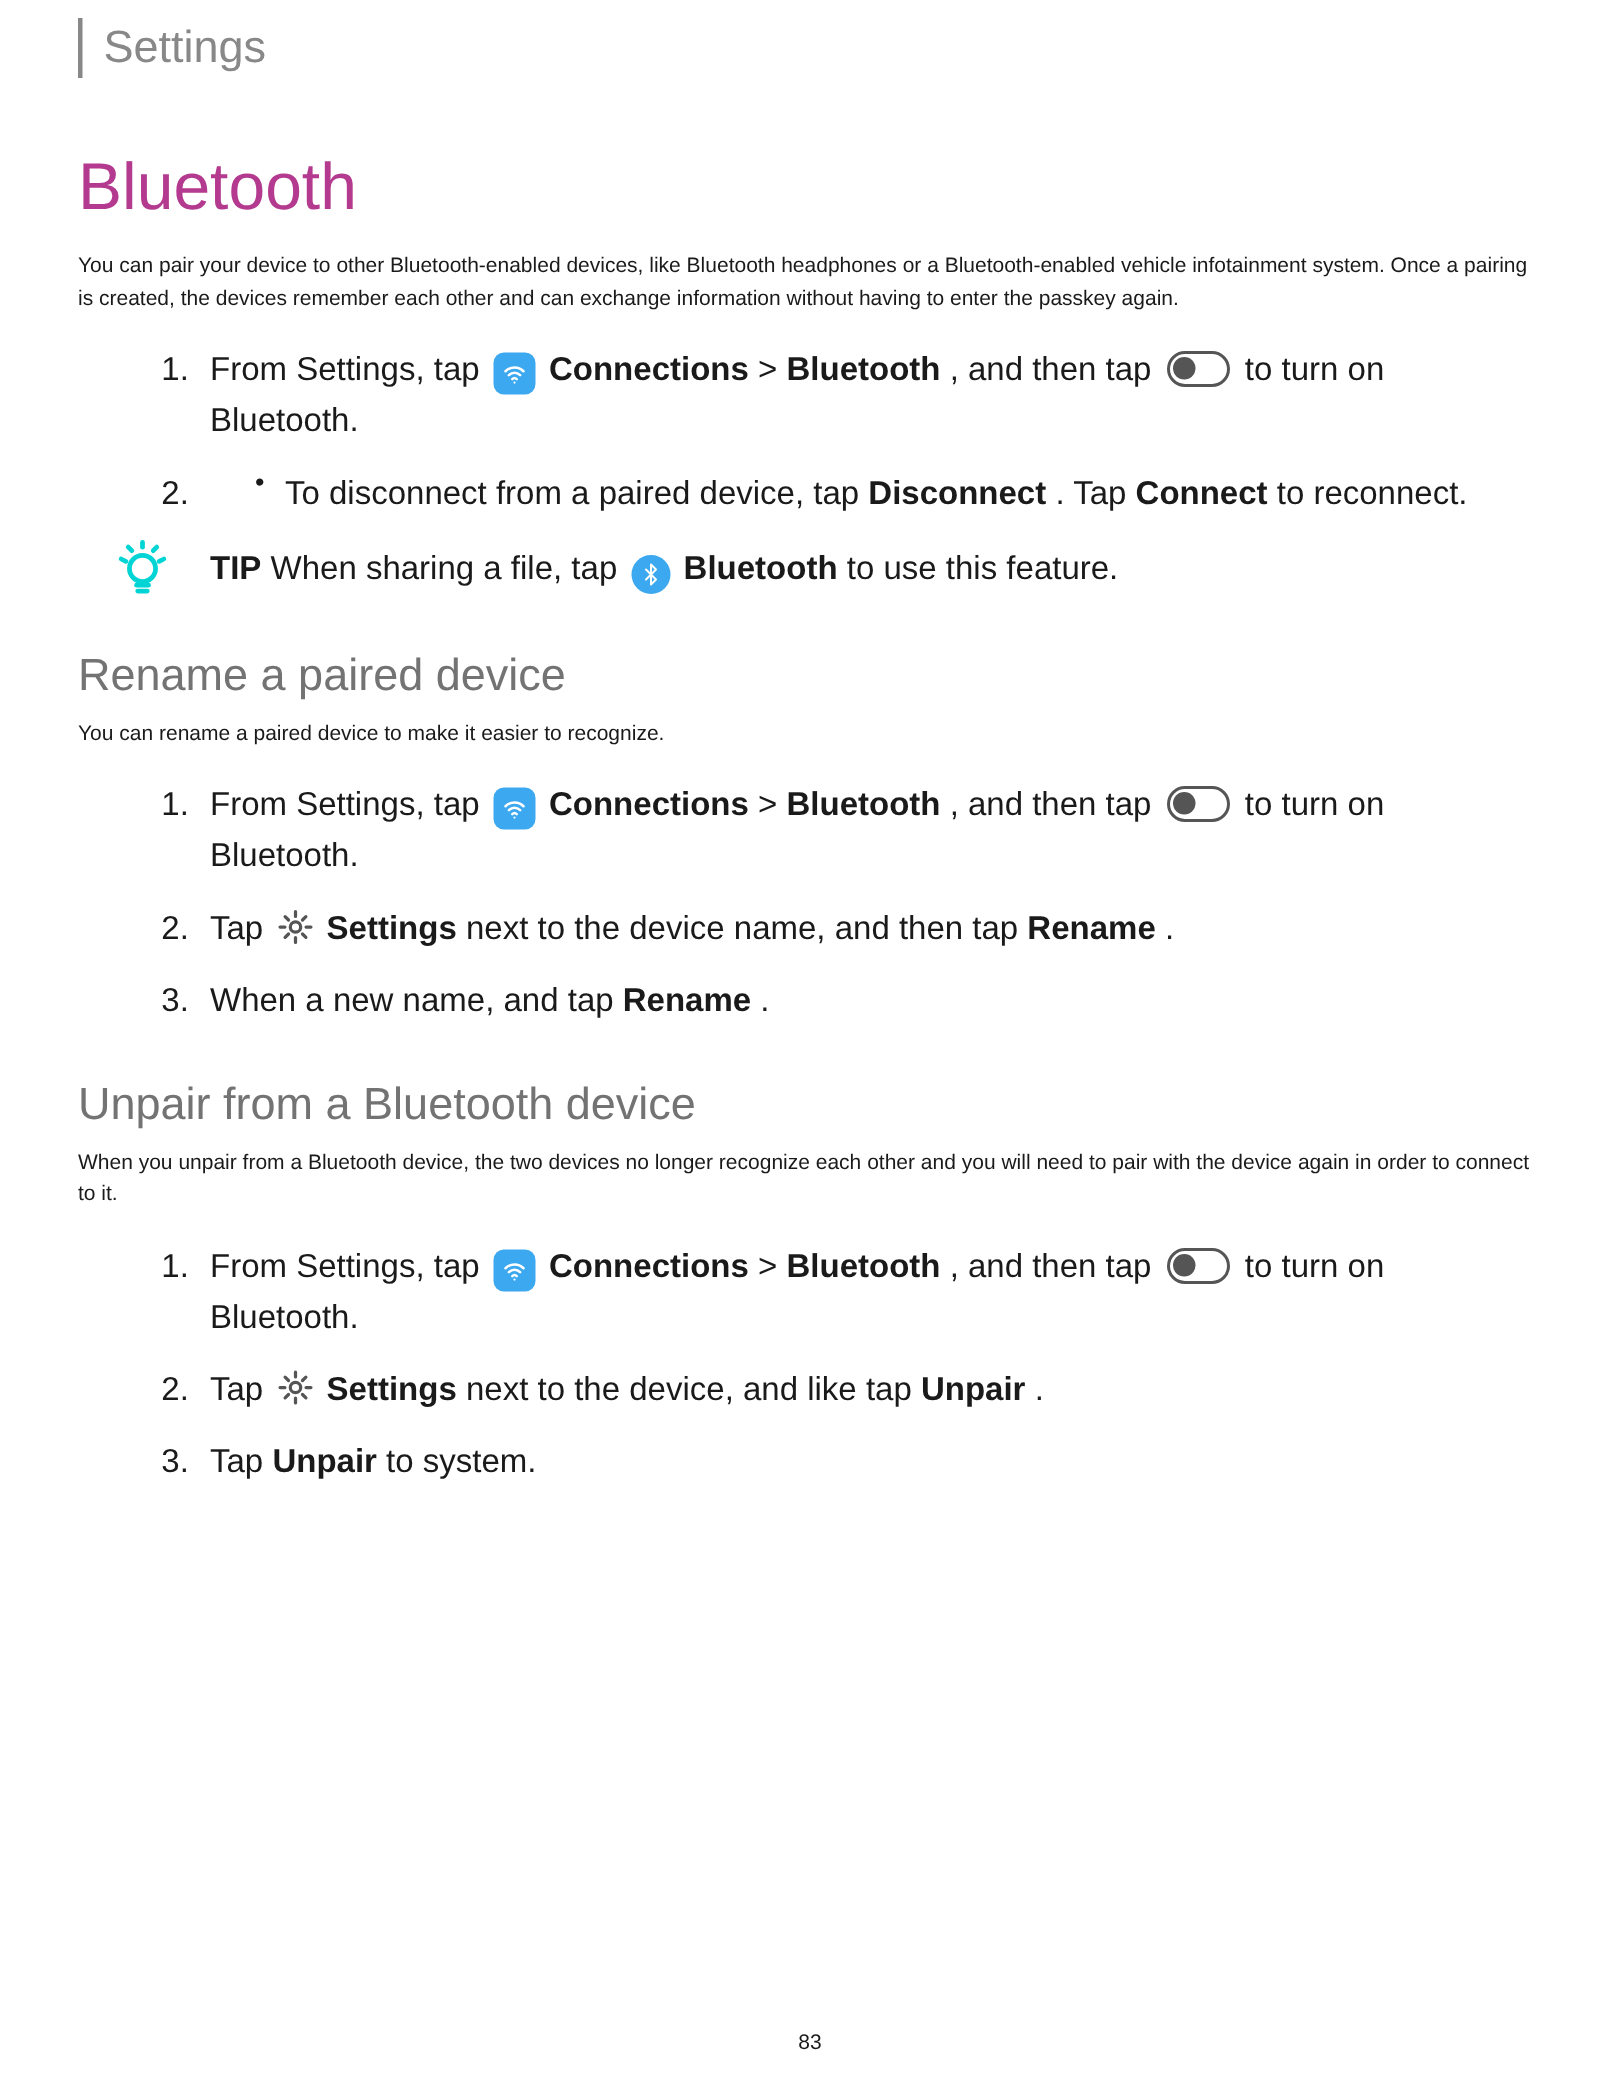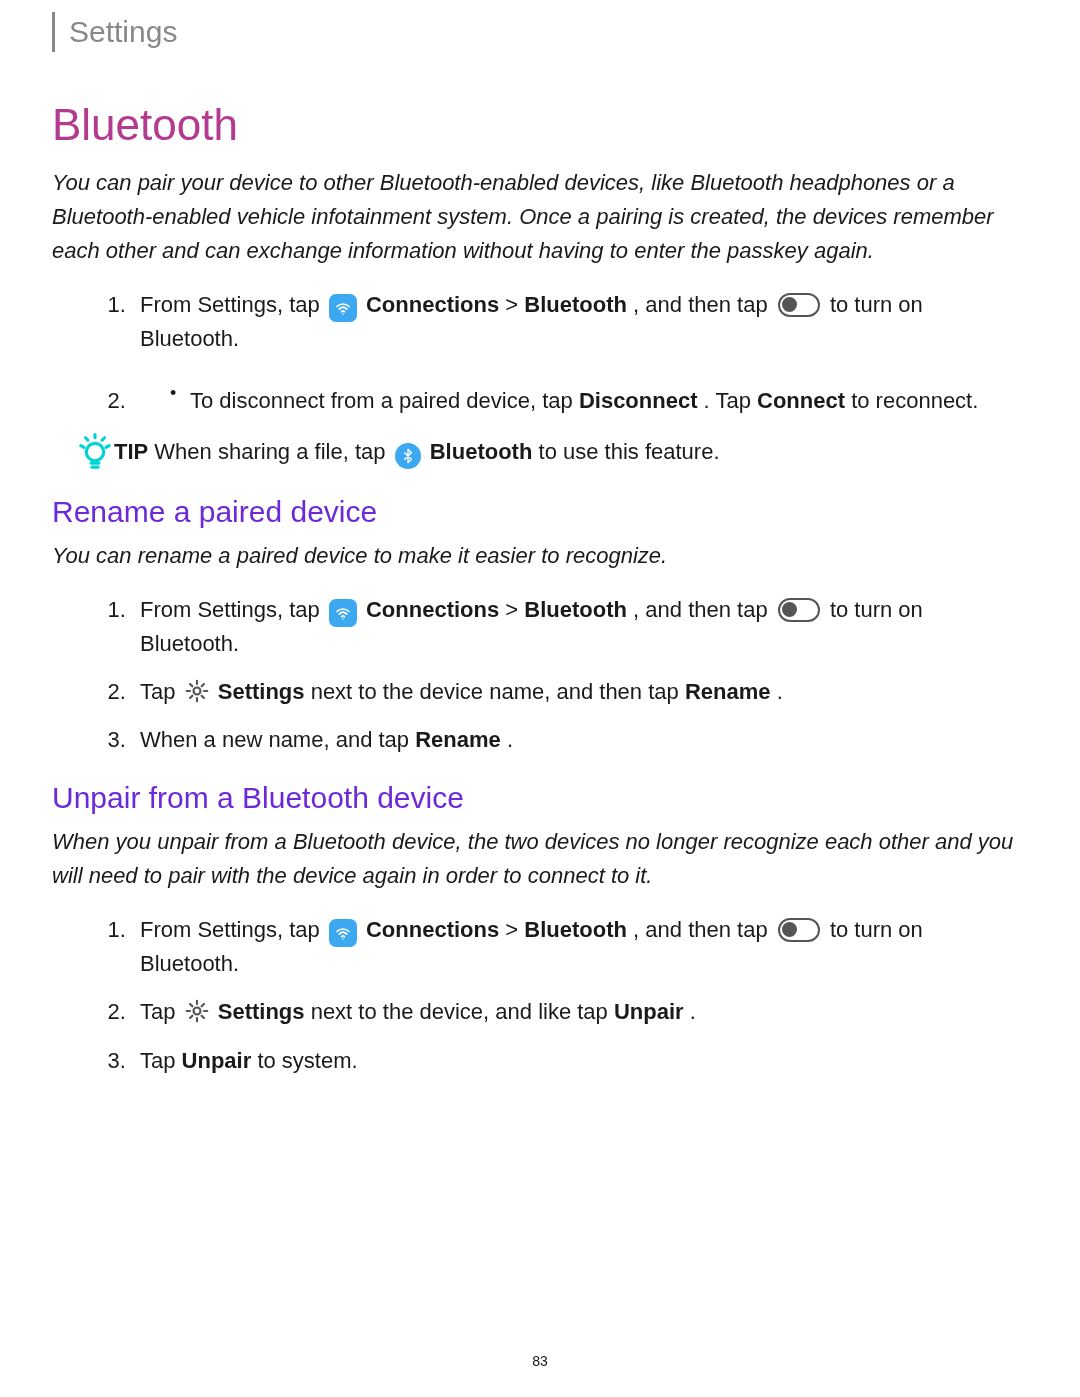--- a/index.html
+++ b/index.html
@@ -29,47 +29,46 @@
     font-size: 30px;
     font-weight: 400;
   }
   .h1 {
     color: #b33a8e;
     font-size: 44px;
     font-weight: 500;
     margin-bottom: 16px;
   }
   .para {
-    font-size: 22px;
+    font-size: 14px;
     line-height: 1.55;
     margin-bottom: 20px;
-    font-style: italic;
   }
   .h2 {
     font-size: 30px;
     font-weight: 400;
-    color: #6d28d9;
-    margin-top: 24px;
+    color: #737373;
+    margin-top: 36px;
     margin-bottom: 10px;
   }
   ol {
     list-style-position: outside;
     margin-left: 80px;
     margin-bottom: 14px;
   }
   ol > li {
     font-size: 22px;
     line-height: 1.55;
     padding-left: 8px;
     margin-bottom: 14px;
   }
   ul.sub {
     list-style: none;
     margin-left: 30px;
-    margin-top: 28px;
+    margin-top: 14px;
   }
   ul.sub > li {
     position: relative;
     font-size: 22px;
     line-height: 1.55;
     padding-left: 20px;
   }
   ul.sub > li::before {
     content: "•";
     position: absolute;
@@ -113,21 +112,21 @@
   .icon-gear {
     display: inline-block;
     width: 26px;
     height: 26px;
     vertical-align: -5px;
     margin: 0 2px;
   }
   .tip-row {
     display: flex;
     align-items: center;
-    gap: 0;
+    gap: 26px;
     margin: 10px 0 24px 24px;
     font-size: 22px;
     line-height: 1.5;
   }
   .tip-icon {
     width: 38px;
     height: 38px;
     flex-shrink: 0;
   }
   .page-num {

